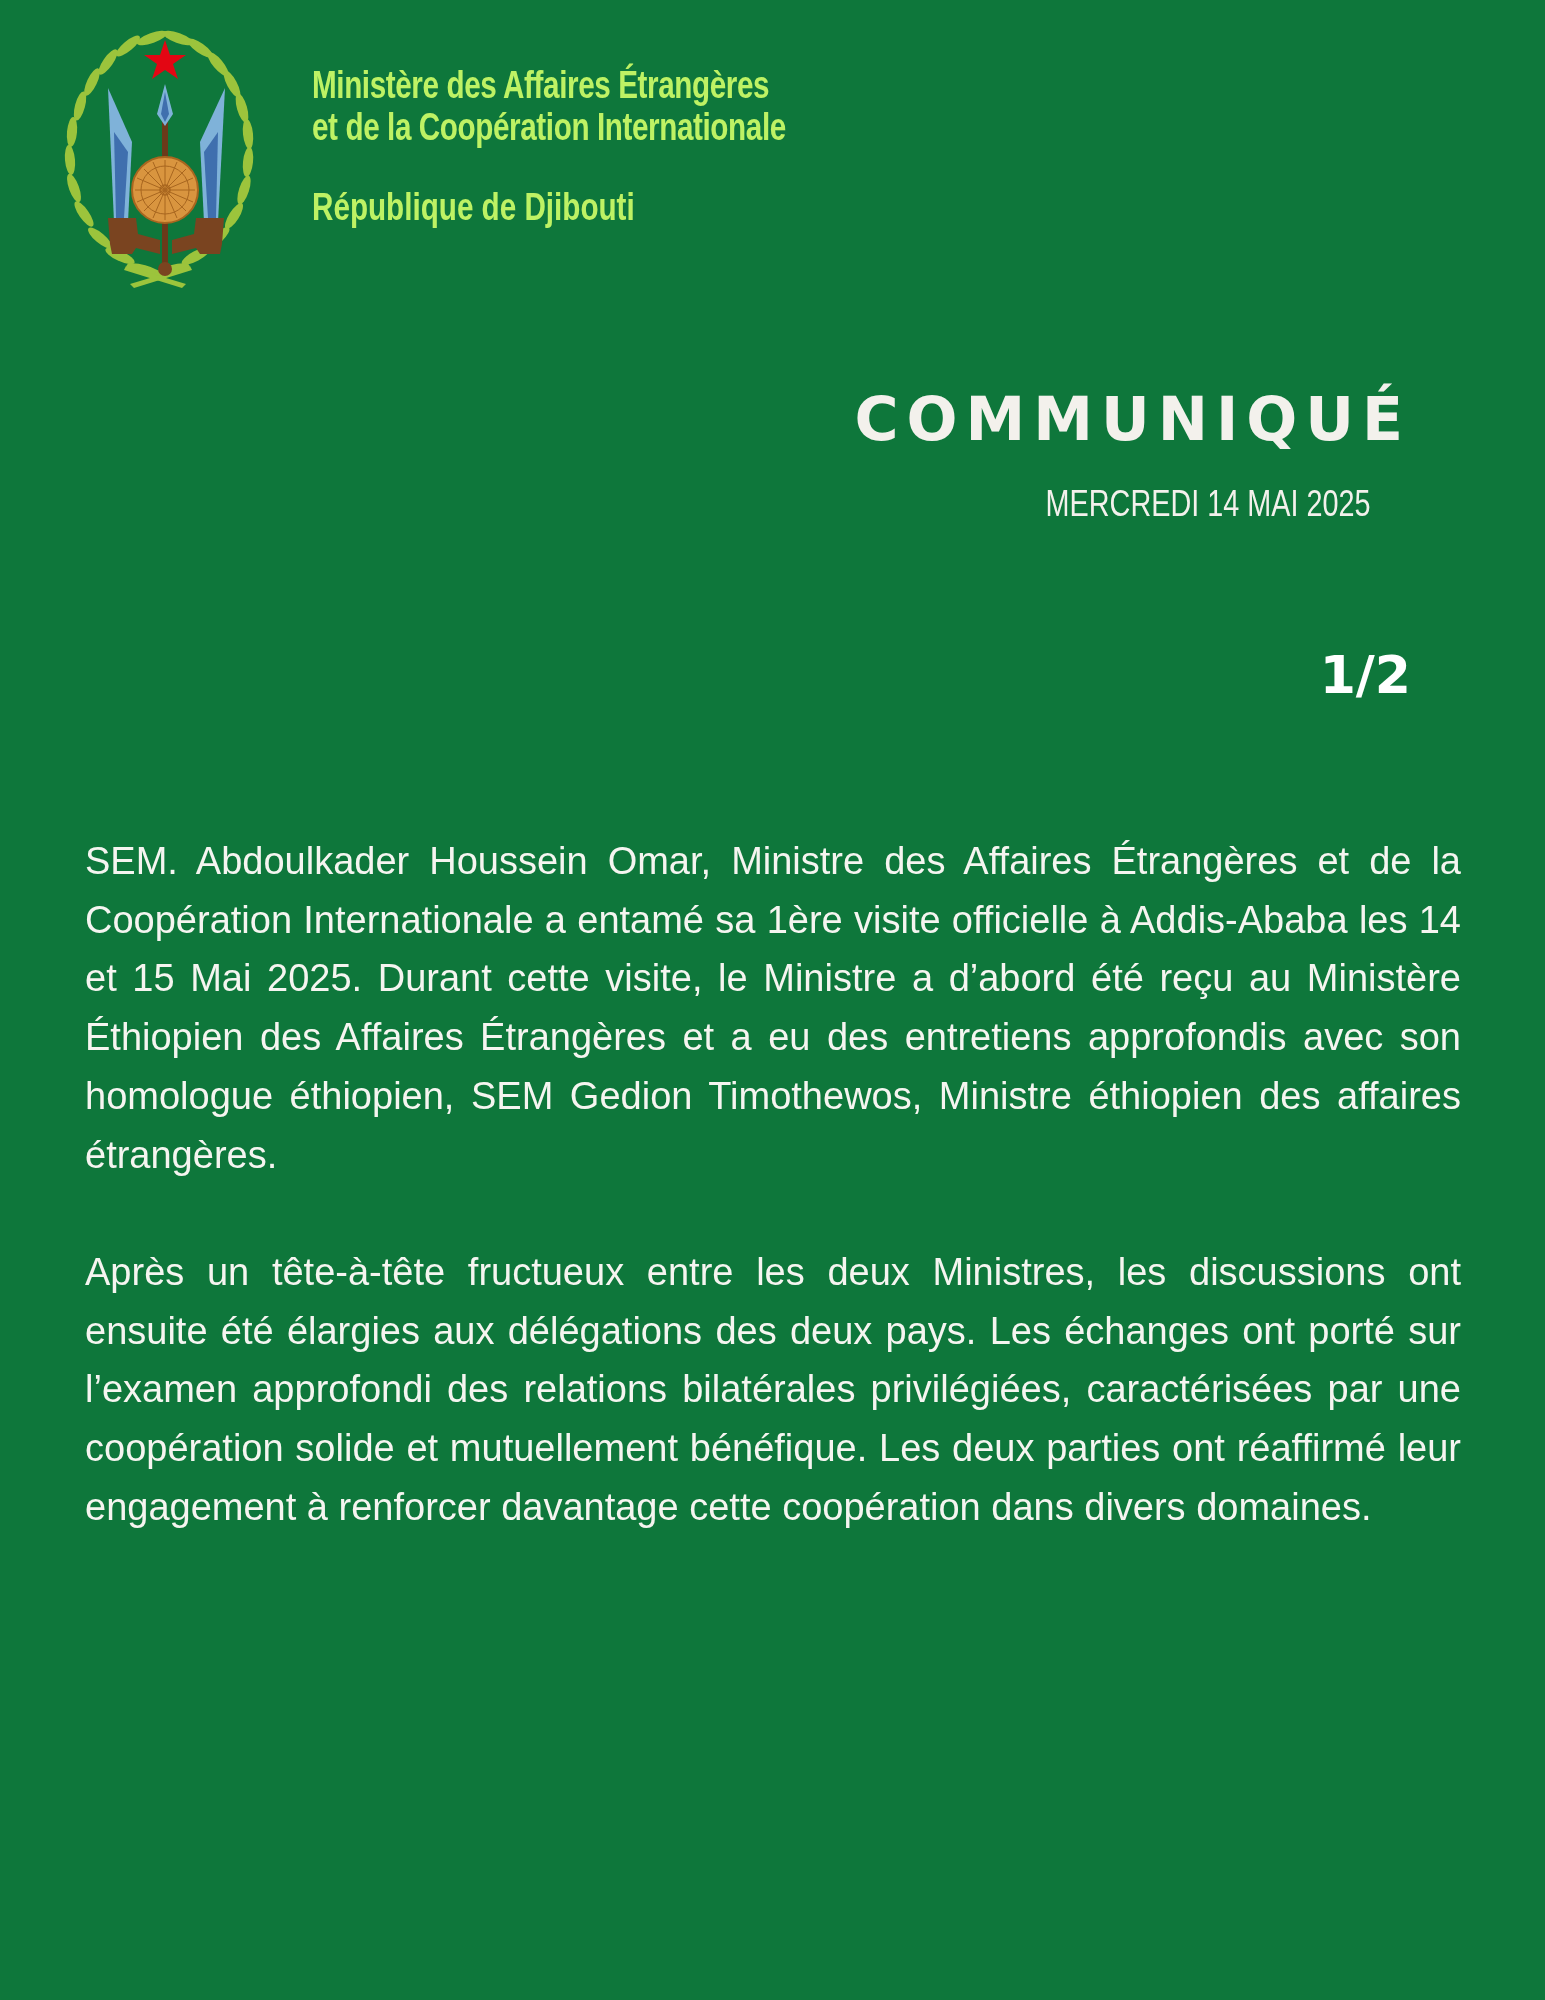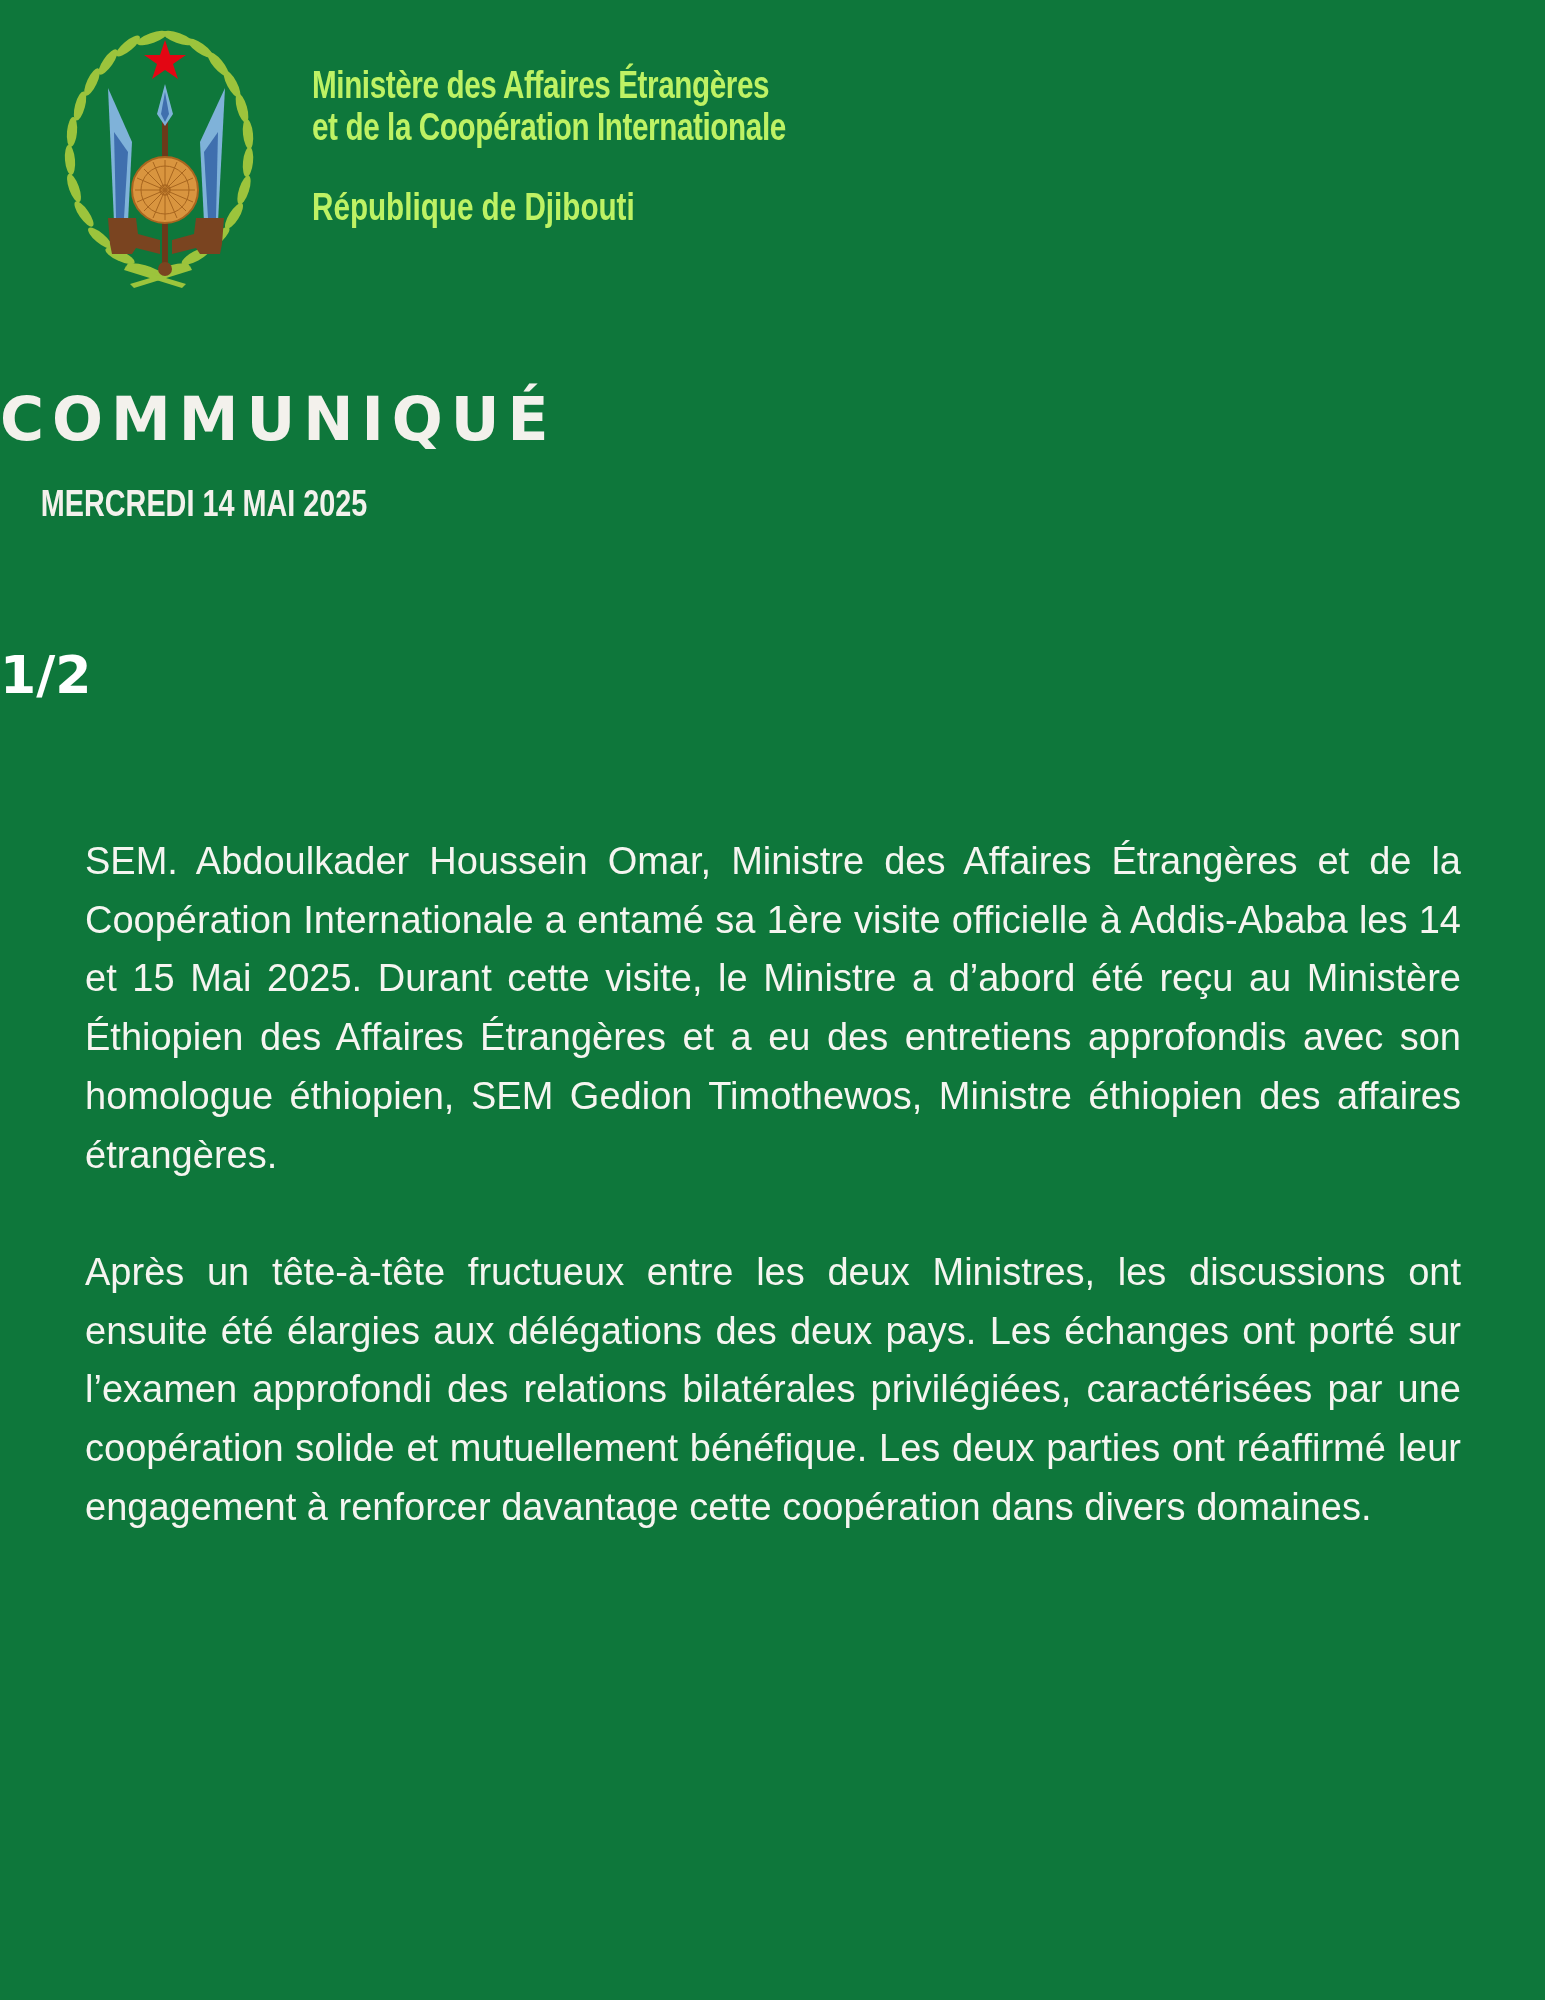--- a/index.html
+++ b/index.html
@@ -43,33 +43,33 @@
       font-size: 38px;
       line-height: 42px;
       transform: scaleX(0.78);
       transform-origin: left center;
       white-space: nowrap;
     }
     .title-block {
       position: absolute;
       left: 0;
       width: 1411px;
-      text-align: left;
+      text-align: right;
     }
     .title {
       top: 384px;
       font-family: "DejaVu Sans", sans-serif;
       font-weight: bold;
       font-size: 60px;
       letter-spacing: 8px;
       line-height: 70px;
     }
     .date {
       top: 482px;
-      font-weight: bold;
+      font-weight: normal;
       font-size: 36px;
       line-height: 44px;
     }
     .date span {
       display: inline-block;
       transform: scaleX(0.8);
     }
     .page-number {
       top: 644px;
       font-family: "DejaVu Sans", sans-serif;

